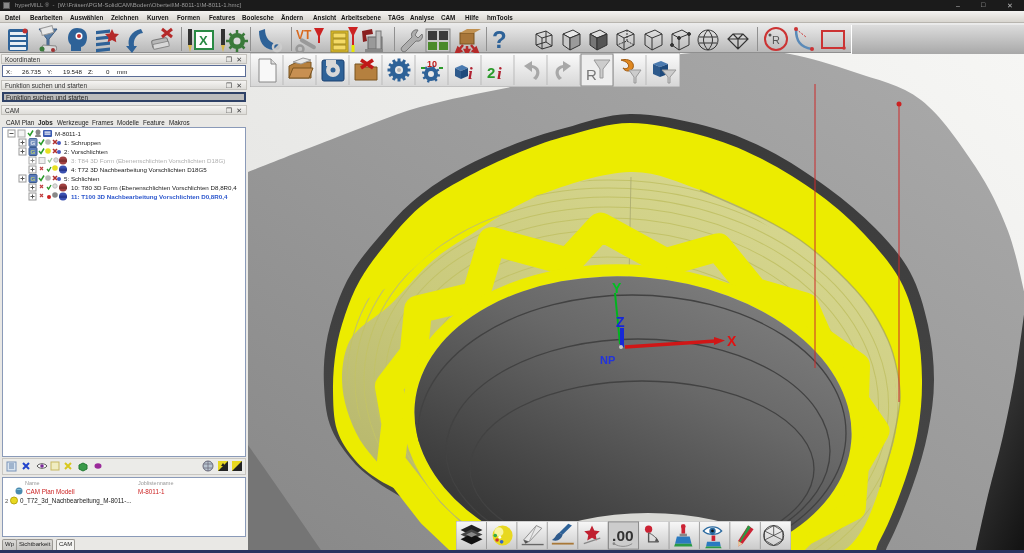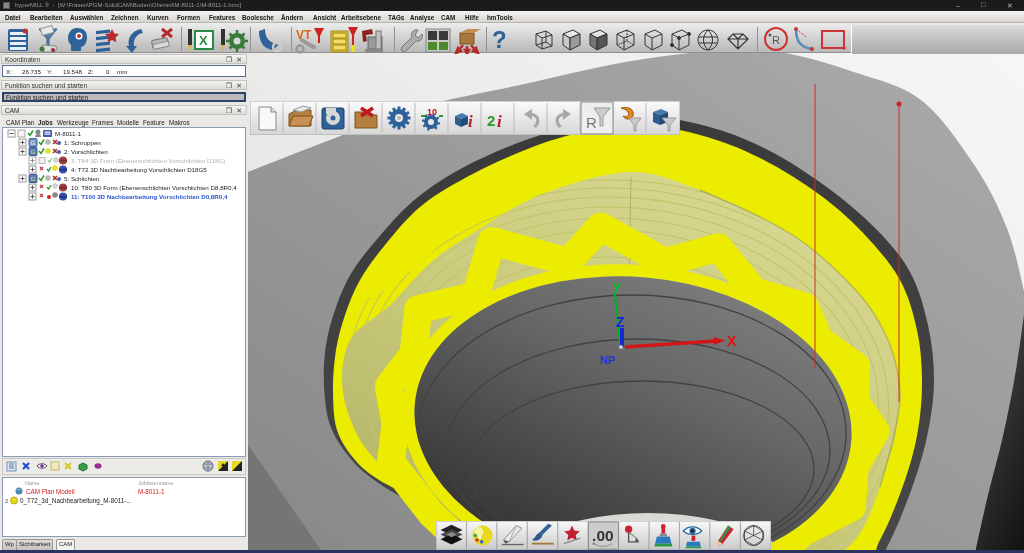--- a/index.html
+++ b/index.html
@@ -35,23 +35,23 @@
   #list { position:absolute; left:2px; top:424px; width:244px; height:60px; background:#fff; border:1px solid #8a9ab8; font-size:6px; }
   
   #btabs { position:absolute; left:0px; top:485px; width:248px; height:13px; background:#e9e8e5; font-size:6.2px; color:#222; }
   #btabs .tab { position:absolute; top:1px; height:11px; background:linear-gradient(#dcdbd8,#c4c3c0); border:1px solid #9a9893; border-bottom:none; border-radius:2px 2px 0 0; padding:1px 2px 0 2px; font-size:6px; }
   #btabs .tab.active { background:#f4f4f2; }
   
   #statusbar { position:absolute; left:0; top:550px; width:1024px; height:3px; background:#2c3360; }
   
   #viewport { position:absolute; left:248px; top:53px; width:776px; height:497px; overflow:hidden; }
   
-  #row2 { position:absolute; left:250px; top:53px; height:34px;margin-top:48px; }
-  
-  #botbar { position:absolute; left:436px; top:521px; height:29px; }
+  #row2 { position:absolute; left:250px; top:53px; height:34px; }
+  
+  #botbar { position:absolute; left:456px; top:521px; height:29px; }
 </style>
 </head>
 <body>
 <div id="app">
   <div id="viewport">
   <svg width="776" height="497" viewBox="0 0 776 497">
     <defs>
       <linearGradient id="bgg" x1="1" y1="0" x2="0" y2="0.7">
         <stop offset="0" stop-color="#f6f6f4"></stop>
             <stop offset="1" stop-color="#e4e4e2"></stop>

